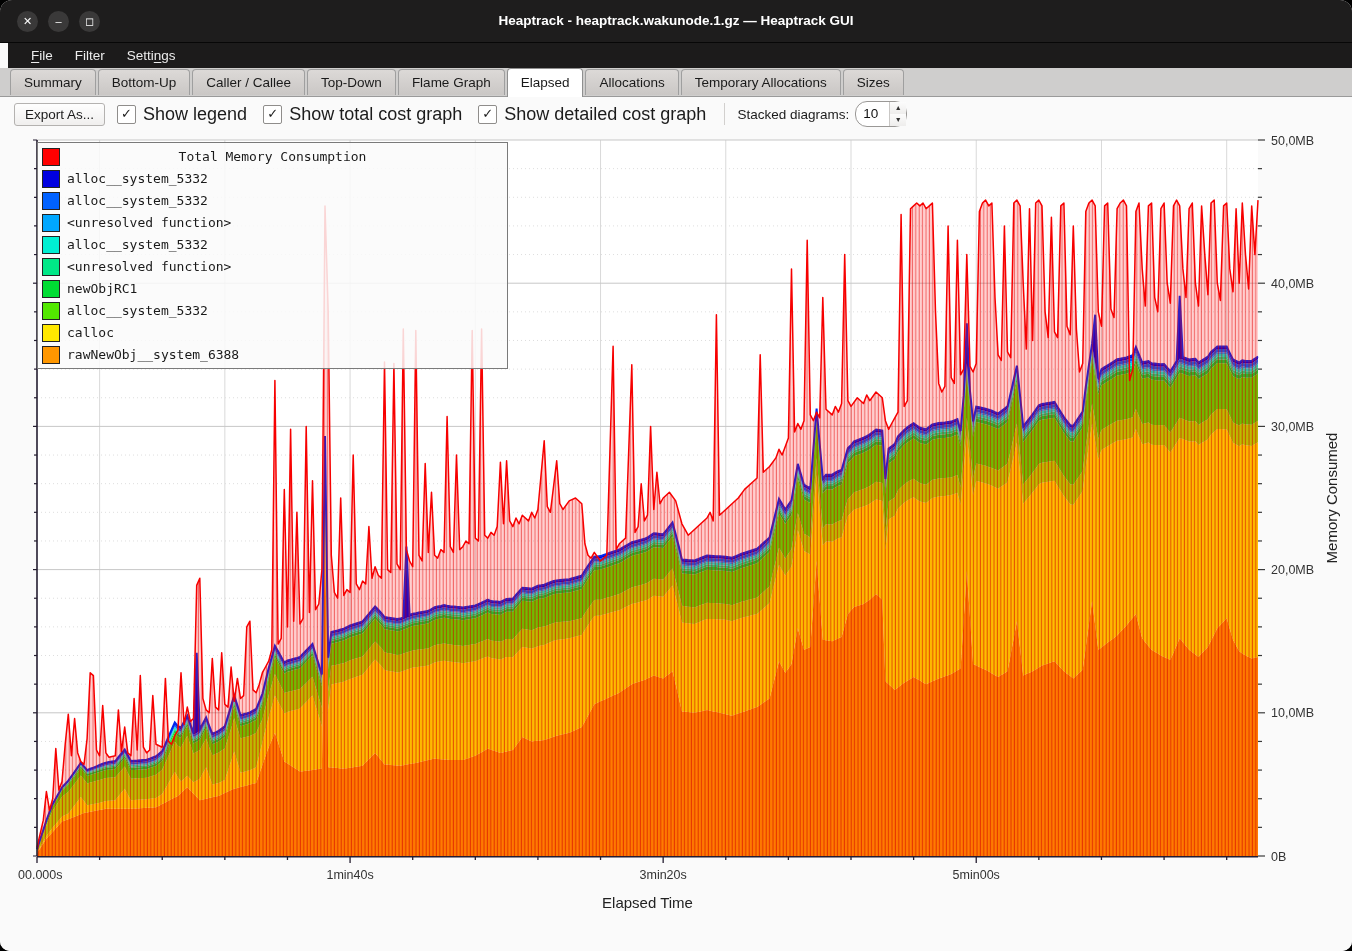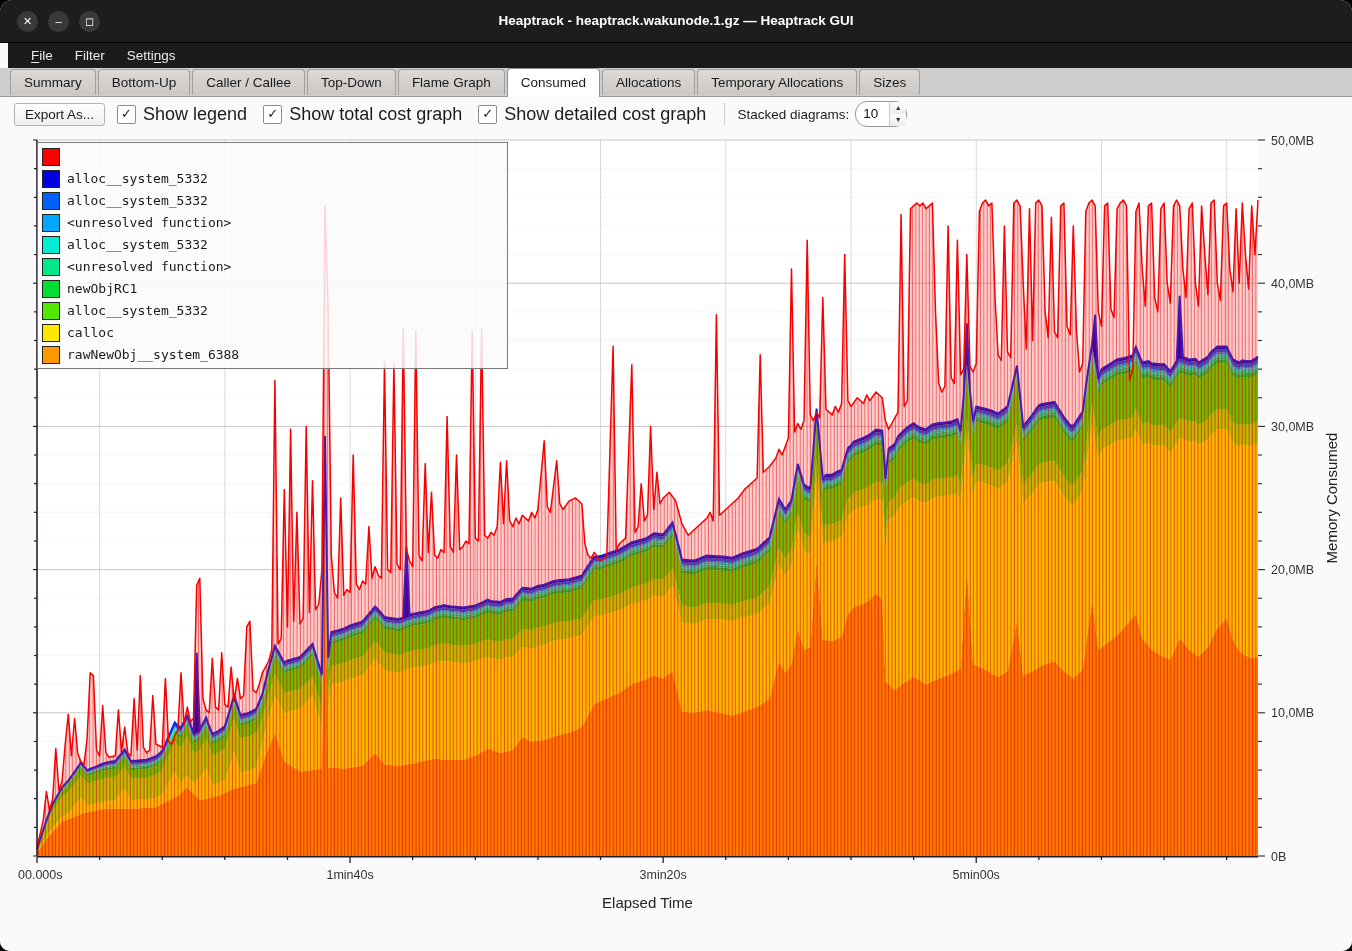--- a/index.html
+++ b/index.html
@@ -59,21 +59,21 @@
       <span class="menu-item"><span>Setti</span><span class="u">n</span><span>gs</span></span>
     </div>
 
   <div class="tabbar">
     <div class="tabs" id="tabs">
         <div class="tab">Summary</div>
         <div class="tab">Bottom-Up</div>
         <div class="tab">Caller / Callee</div>
         <div class="tab">Top-Down</div>
         <div class="tab">Flame Graph</div>
-        <div class="tab active">Consumed</div>
+        <div class="tab active">Elapsed</div>
         <div class="tab">Allocations</div>
         <div class="tab">Temporary Allocations</div>
         <div class="tab">Sizes</div>
       </div>
   </div>
 
   <div class="toolbar">
     <button class="btn">Export As...</button>
     <span id="checkboxes" style="display:flex;align-items:center;">
         <span class="cbgroup">
@@ -280,20 +280,21 @@
         <text x="18" y="748" font-size="12.5" fill="#333" text-anchor="start">00.000s</text>
         <text x="350.07692307692304" y="748" font-size="12.5" fill="#333" text-anchor="middle">1min40s</text>
         <text x="663.1538461538461" y="748" font-size="12.5" fill="#333" text-anchor="middle">3min20s</text>
         <text x="976.2307692307693" y="748" font-size="12.5" fill="#333" text-anchor="middle">5min00s</text>
         <text x="647.5" y="777" font-size="15" fill="#222" text-anchor="middle">Elapsed Time</text>
         <text transform="translate(1337,367) rotate(-90)" font-size="15" fill="#222" text-anchor="middle">Memory Consumed</text>
       </svg>
     <div class="legend" id="legend">
         <div class="lrow title">
           <span class="lswatch" style="background: rgb(255, 0, 0);"></span>
+          <span class="llabel">Total Memory Consumption</span>
         </div>
         <div class="lrow">
           <span class="lswatch" style="background: rgb(0, 0, 224);"></span>
           <span class="llabel">alloc__system_5332</span>
         </div>
         <div class="lrow">
           <span class="lswatch" style="background: rgb(0, 97, 255);"></span>
           <span class="llabel">alloc__system_5332</span>
         </div>
         <div class="lrow">

